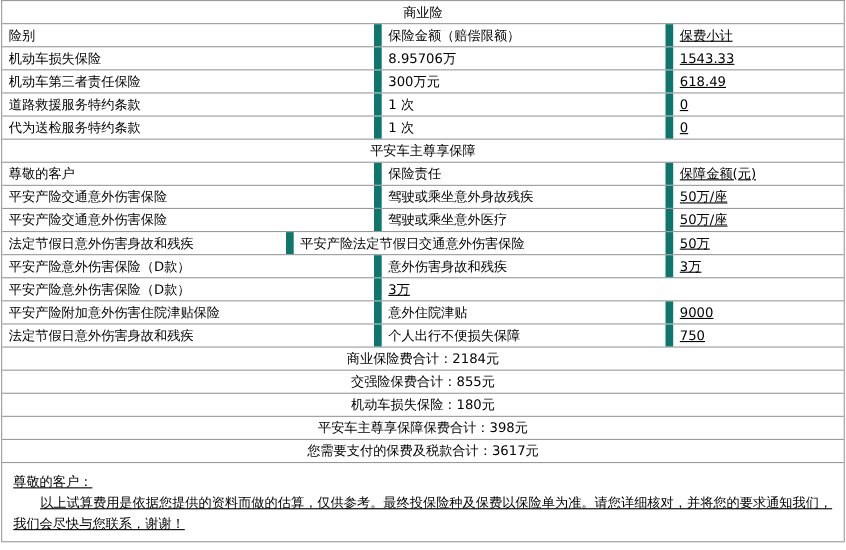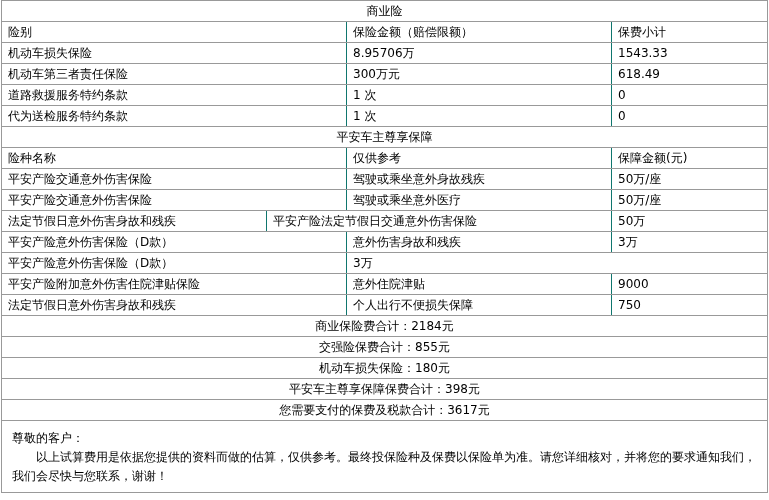--- a/index.html
+++ b/index.html
@@ -32,45 +32,47 @@
   .cell {
     padding: 2px 6px;
     box-sizing: border-box;
     display: flex;
     align-items: center;
     line-height: 16px;
     white-space: nowrap;
     overflow: hidden;
   }
   .sep {
-    border-right: 1px solid #0f766e;
+    border-right: 7px solid #0f766e;
   }
   .title-row .cell {
     justify-content: center;
     width: 100%;
     font-weight: normal;
   }
   .c1 { width: 345px; }
   .c2 { width: 265px; }
-  .c3 { width: 155px; }
+  .c3 { width: 155px; text-decoration: underline; }
   .total-row .cell {
     width: 100%;
     justify-content: center;
   }
   .notes {
     padding: 8px 10px 6px 10px;
     line-height: 19px;
     box-sizing: border-box;
     border-bottom: 1px solid #999999;
   }
   .notes p {
     margin: 0;
+    text-decoration: underline;
   }
   .notes .indent {
     text-indent: 2em;
+    text-align: center;
   }
 </style>
 </head>
 <body>
 
 <div class="sheet">
 
   <div class="row title-row">
     <div class="cell">商业险</div>
   </div>
@@ -100,22 +102,22 @@
     <div class="cell c1 sep">代为送检服务特约条款</div>
     <div class="cell c2 sep">1 次</div>
     <div class="cell c3">0</div>
   </div>
 
   <div class="row title-row">
     <div class="cell">平安车主尊享保障</div>
   </div>
 
   <div class="row">
-    <div class="cell c1 sep">险种名称</div>
-    <div class="cell c2 sep">仅供参考</div>
+    <div class="cell c1 sep">尊敬的客户</div>
+    <div class="cell c2 sep">保险责任</div>
     <div class="cell c3">保障金额(元)</div>
   </div>
 
   <div class="row">
     <div class="cell c1 sep">平安产险交通意外伤害保险</div>
     <div class="cell c2 sep">驾驶或乘坐意外身故残疾</div>
     <div class="cell c3">50万/座</div>
   </div>
   <div class="row">
     <div class="cell c1 sep">平安产险交通意外伤害保险</div>

